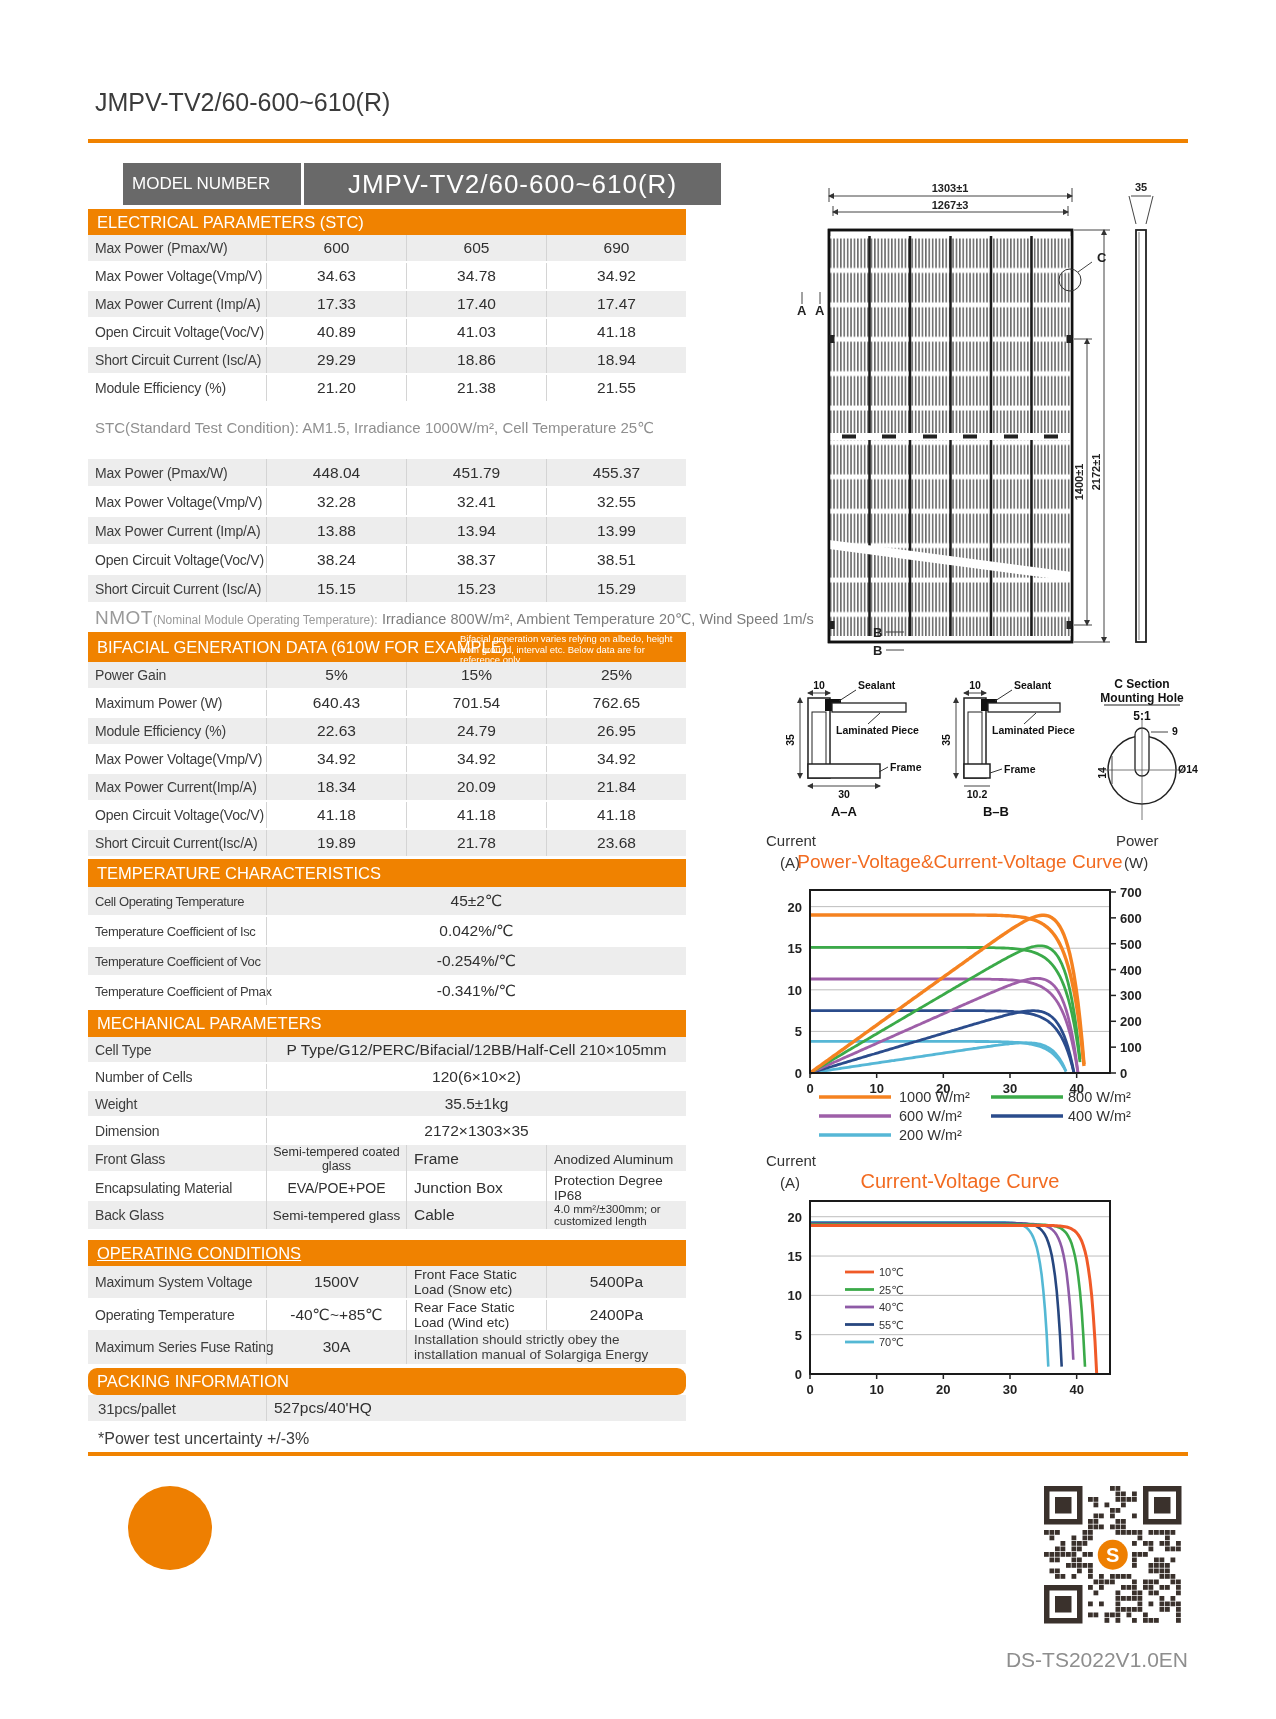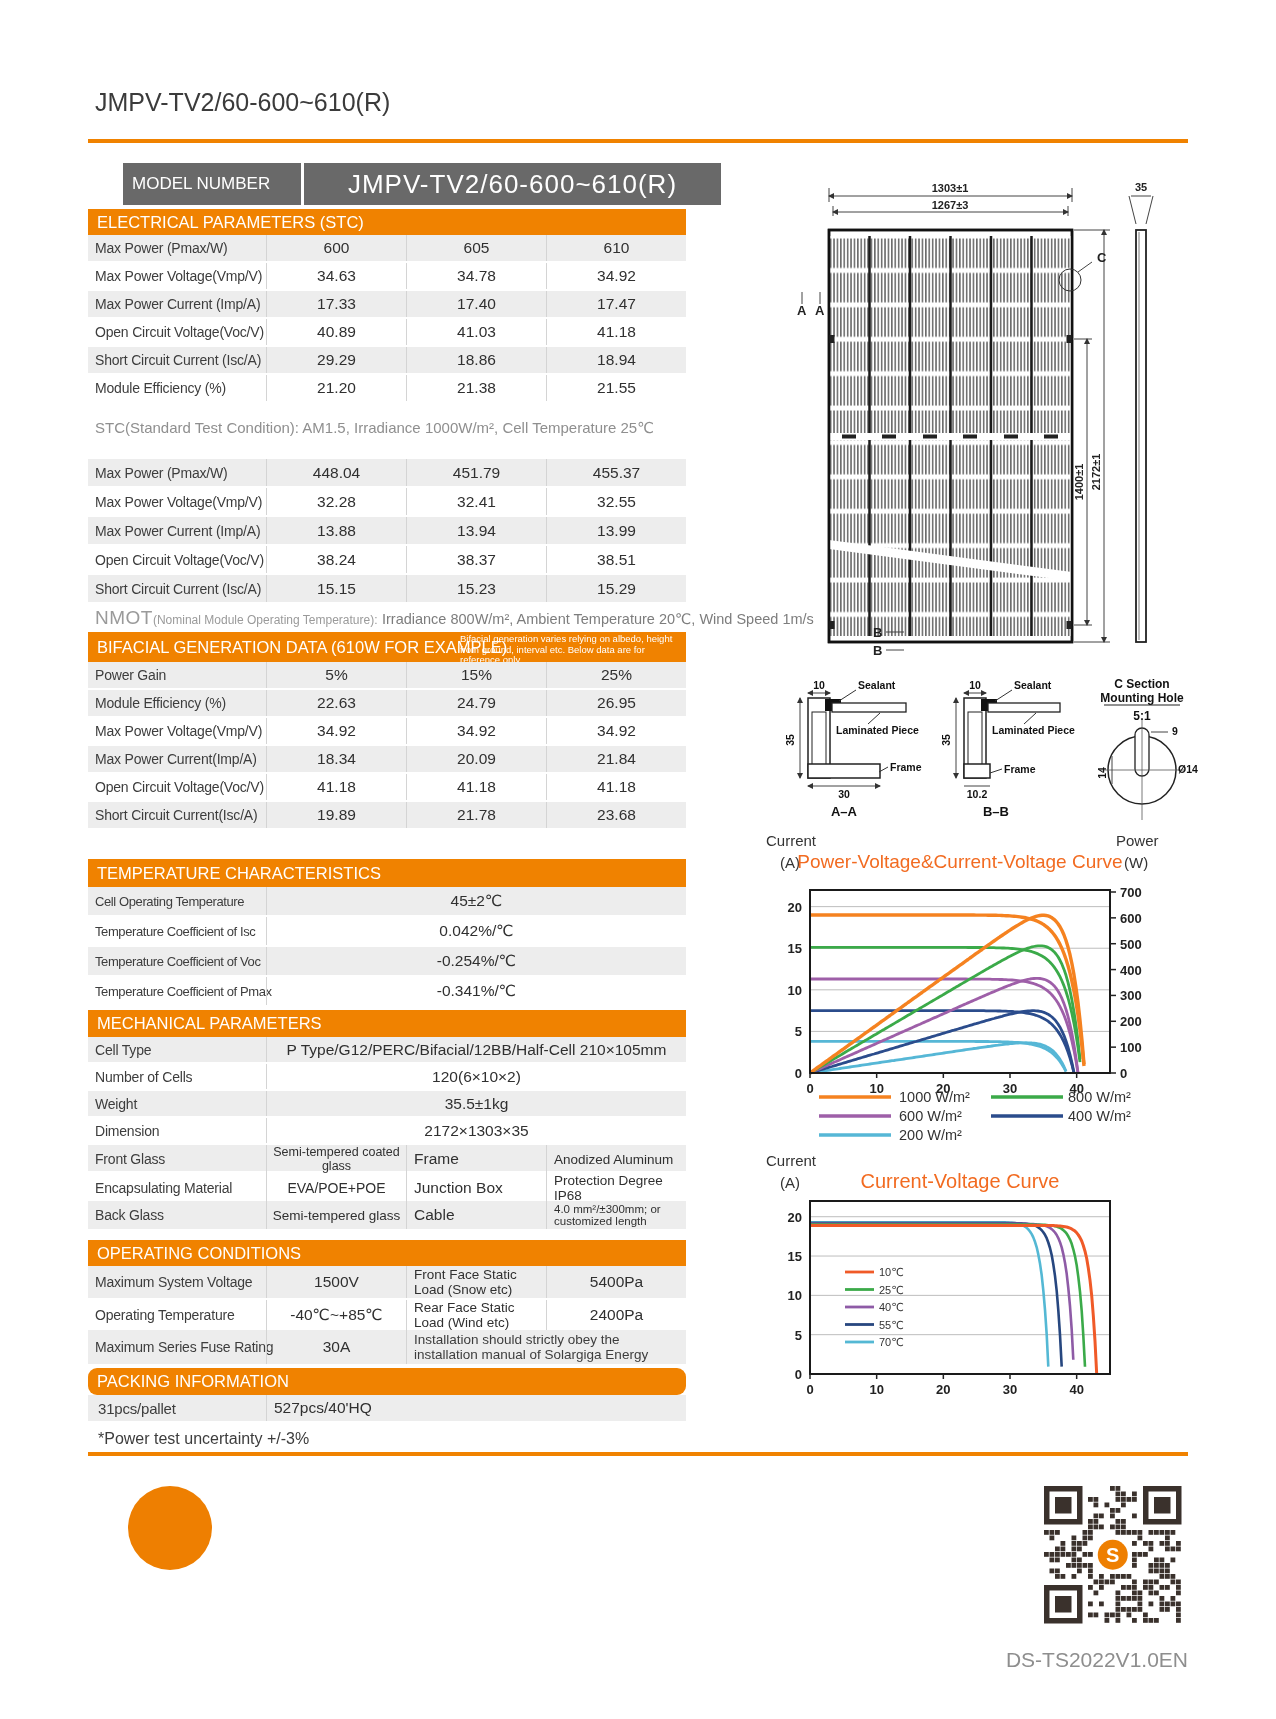--- a/index.html
+++ b/index.html
@@ -69,21 +69,21 @@
     <div class="gap"></div>
     <div class="r">JMPV-TV2/60-600~610(R)</div>
   </div>
 
   <div class="abs shead" style="top:209px;height:26px;">ELECTRICAL PARAMETERS  (STC)</div>
   <div class="abs tbl" style="top:235px;">
     <div class="trow alt">
         <div class="cl">Max Power (Pmax/W)</div>
         <div class="cv">600</div>
         <div class="cv">605</div>
-        <div class="cv">610</div>
+        <div class="cv">690</div>
       </div>
     <div class="trow">
         <div class="cl">Max Power Voltage(Vmp/V)</div>
         <div class="cv">34.63</div>
         <div class="cv">34.78</div>
         <div class="cv">34.92</div>
       </div>
     <div class="trow alt">
         <div class="cl">Max Power Current (Imp/A)</div>
         <div class="cv">17.33</div>
@@ -152,20 +152,26 @@
     <span>BIFACIAL GENERATION DATA (610W FOR EXAMPLE)</span>
     <span class="bifnote">Bifacial generation varies relying on albedo, height from ground, interval etc. Below data are for reference only.</span>
   </div>
   <div class="abs tbl" style="top:662px;">
     <div class="trow alt">
         <div class="cl">Power Gain</div>
         <div class="cv">5%</div>
         <div class="cv">15%</div>
         <div class="cv">25%</div>
       </div>
+    <div class="trow">
+        <div class="cl">Maximum Power (W)</div>
+        <div class="cv">640.43</div>
+        <div class="cv">701.54</div>
+        <div class="cv">762.65</div>
+      </div>
     <div class="trow alt">
         <div class="cl">Module Efficiency (%)</div>
         <div class="cv">22.63</div>
         <div class="cv">24.79</div>
         <div class="cv">26.95</div>
       </div>
     <div class="trow">
         <div class="cl">Max Power Voltage(Vmp/V)</div>
         <div class="cv">34.92</div>
         <div class="cv">34.92</div>
@@ -242,21 +248,21 @@
         <div class="cv left" style="font-size:13.5px;">Protection Degree IP68</div>
       </div>
     <div class="trow alt" style="height:30px;">
         <div class="cl">Back Glass</div>
         <div class="cv" style="font-size:13.5px;">Semi-tempered glass</div>
         <div class="cv left">Cable</div>
         <div class="cv left tiny" style="white-space:normal;">4.0 mm²/±300mm; or customized length</div>
       </div>
   </div>
 
-  <div class="abs shead" style="top:1240px;height:26px;">OPERATING CONDITIONS</div>
+  <div class="abs shead" style="top:1240px;height:26px;text-decoration:underline;">OPERATING CONDITIONS</div>
   <div class="abs tbl" style="top:1266px;">
     <div class="trow alt h34">
         <div class="cl">Maximum System Voltage</div>
         <div class="cv">1500V</div>
         <div class="cv left wrap">Front Face Static Load (Snow etc)</div>
         <div class="cv">5400Pa</div>
       </div>
     <div class="trow h30">
         <div class="cl">Operating Temperature</div>
         <div class="cv">-40℃~+85℃</div>

